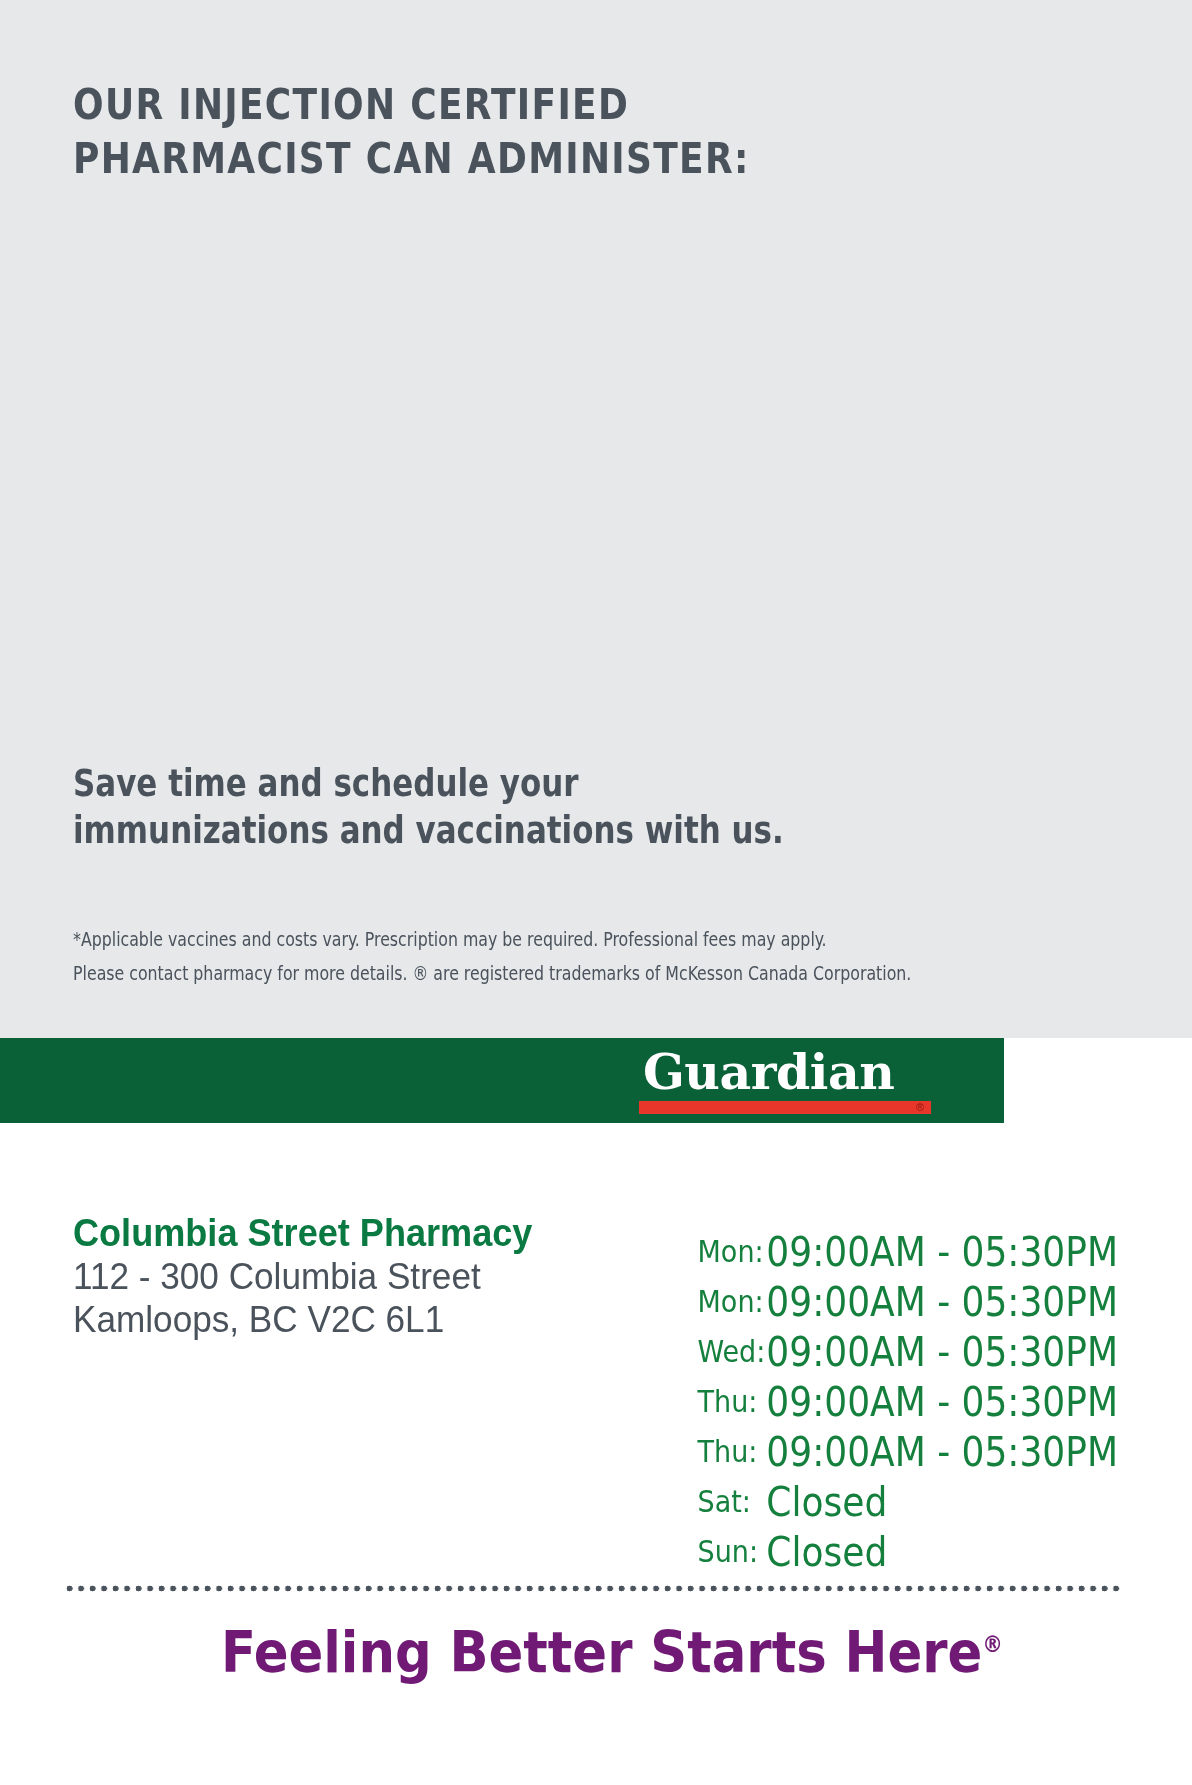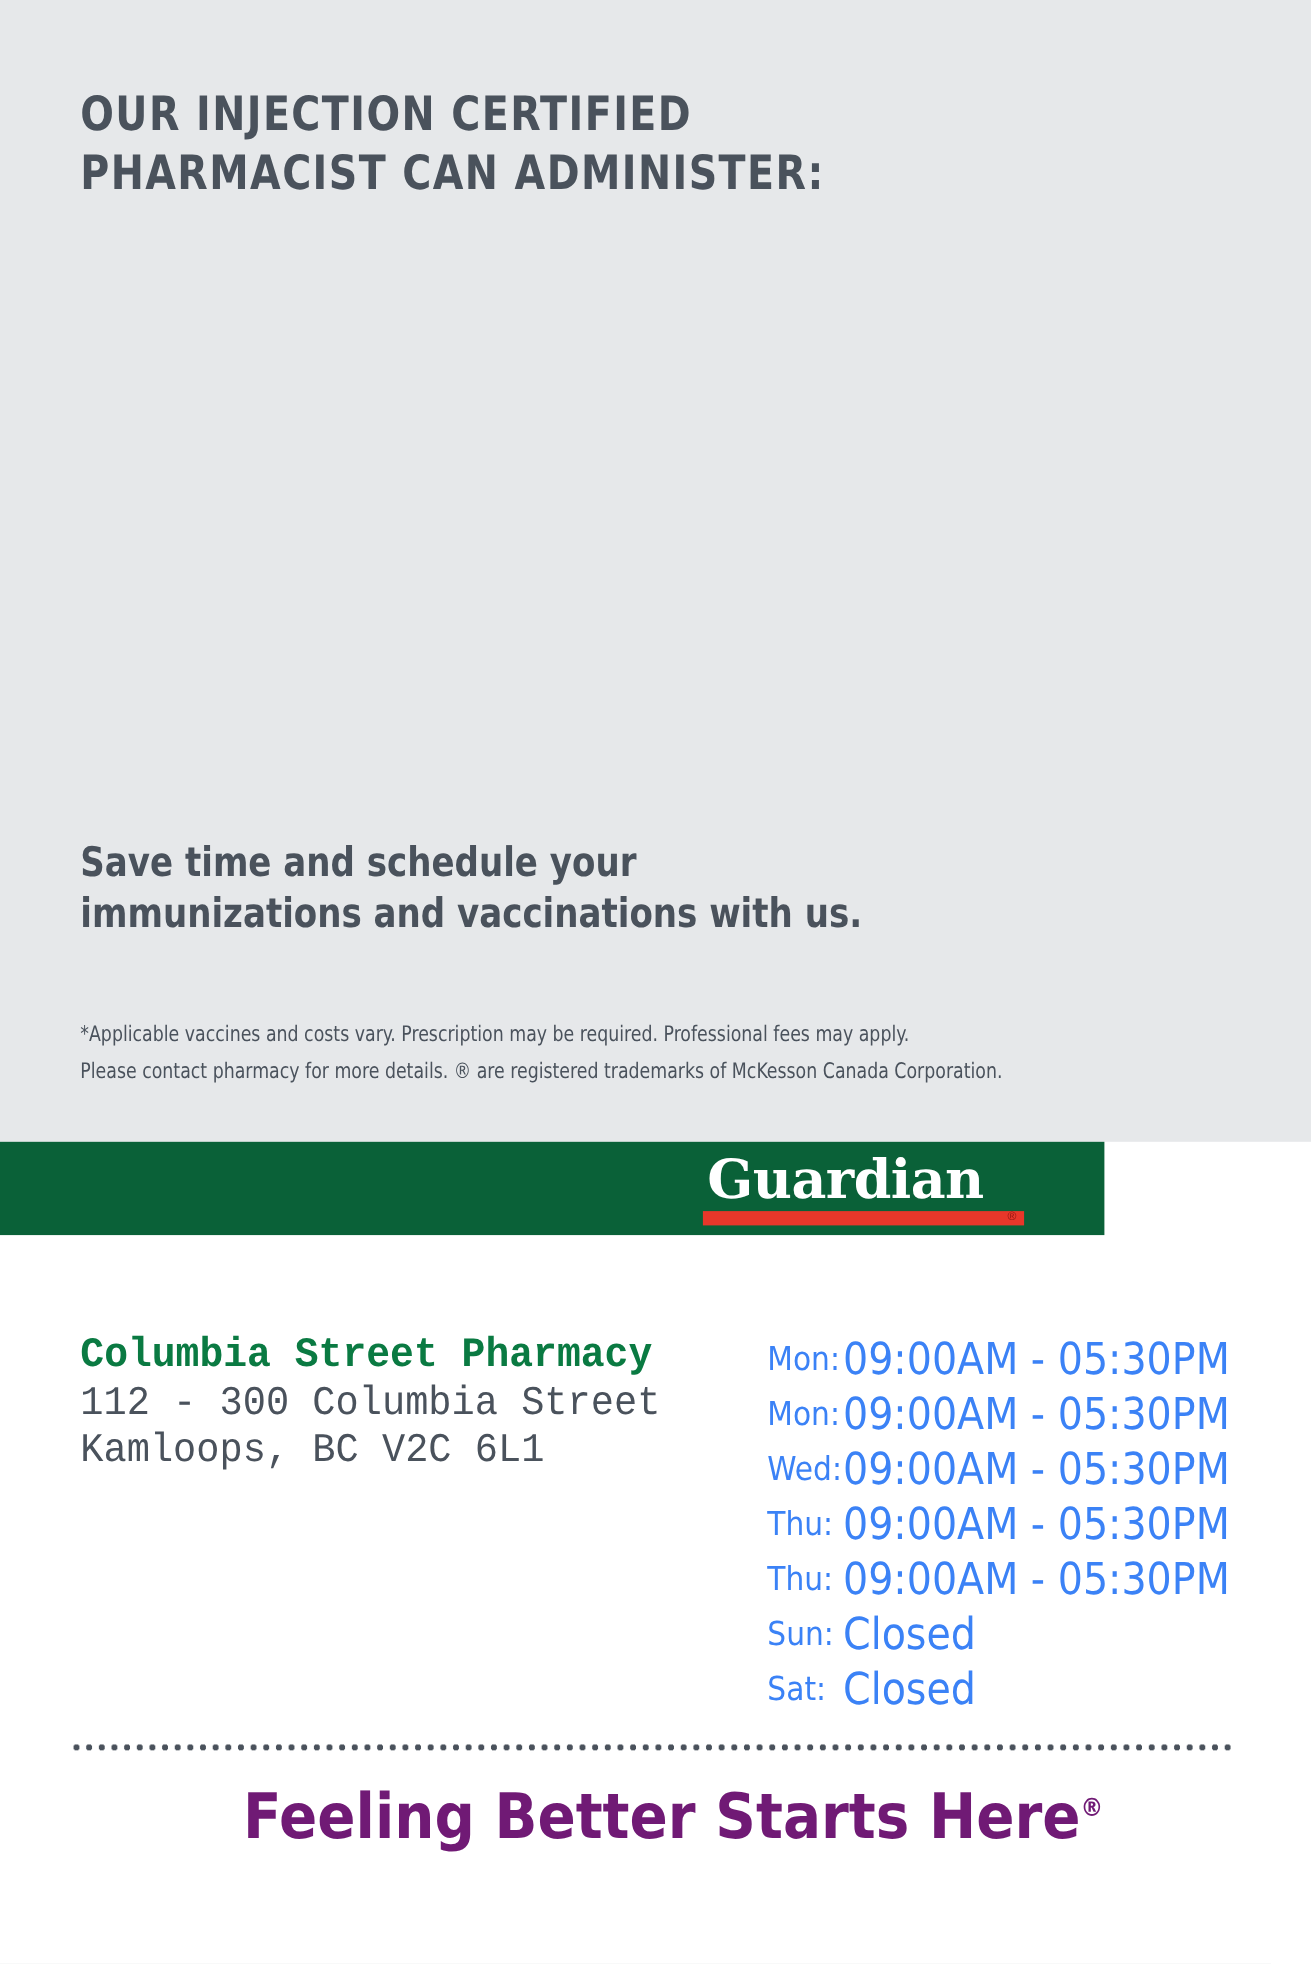--- a/index.html
+++ b/index.html
@@ -137,21 +137,21 @@
     top: 88px;
     width: 1046px;
     display: flex;
     justify-content: space-between;
     align-items: flex-start;
   }
 
   .store-left {
     width: 600px;
     color: #4a525c;
-    font-family: Liberation Mono, monospace;
+    font-family: Liberation Sans, sans-serif;
   }
   .store-name {
     display: block;
     color: #0a7a42;
     font-size: 38px;
     font-weight: bold;
     line-height: 1.16;
     white-space: nowrap;
     transform: scaleX(0.95);
     transform-origin: left center;
@@ -180,22 +180,22 @@
   }
   .contact-label {
     font-weight: bold;
   }
   .contact-value {
     font-weight: normal;
   }
 
   .hours-table {
     width: 388px;
-    margin-top: 0;
-    color: #3b82f6;
+    margin-top: 16px;
+    color: #15803d;
     font-family: "DejaVu Sans Condensed", "Liberation Sans Narrow", "Liberation Sans", sans-serif;
     border-collapse: collapse;
   }
   .hours-row { height: 37px; }
   .hours-day {
     font-size: 30px;
     font-weight: normal;
     text-align: left;
     padding: 0 0 0 0;
     width: 98px;
@@ -300,27 +300,27 @@
           </tr>
           <tr class="hours-row">
             <td class="hours-day">Thu:</td>
             <td class="hours-time">09:00AM - 05:30PM</td>
           </tr>
           <tr class="hours-row">
             <td class="hours-day">Thu:</td>
             <td class="hours-time">09:00AM - 05:30PM</td>
           </tr>
           <tr class="hours-row">
+            <td class="hours-day">Sat:</td>
+            <td class="hours-time">Closed</td>
+          </tr>
+          <tr class="hours-row">
             <td class="hours-day">Sun:</td>
             <td class="hours-time">Closed</td>
           </tr>
-          <tr class="hours-row">
-            <td class="hours-day">Sat:</td>
-            <td class="hours-time">Closed</td>
-          </tr>
         </tbody>
       </table>
 
     </div>
 
     <div class="dotted-divider"></div>
 
     <div class="tagline"><span>Feeling Better Starts Here</span><span class="tagline-reg">®</span></div>
 
   </div>

